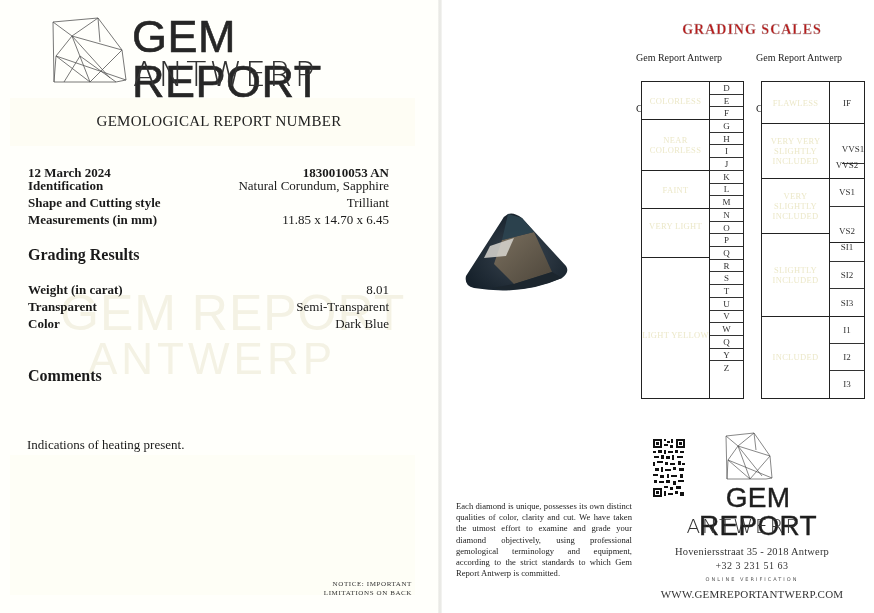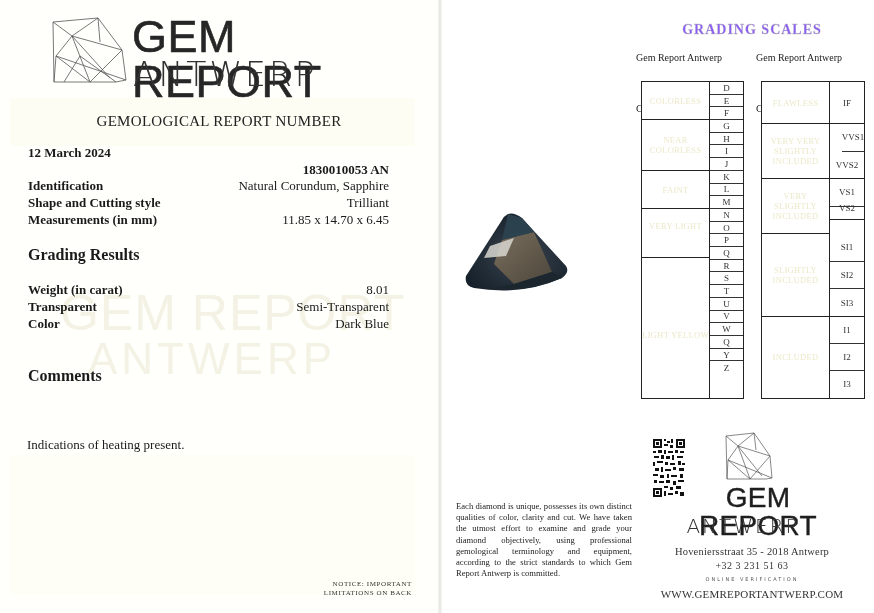--- a/index.html
+++ b/index.html
@@ -27,21 +27,21 @@
   .row { position: absolute; left: 28px; width: 361px; display: flex; justify-content: space-between; font-size: 13px; line-height: 17px; }
   .row .lbl { font-weight: bold; }
   .row .val { text-align: right; }
   .row .val.bold { font-weight: bold; }
 
   .section { position: absolute; left: 28px; font-size: 16px; font-weight: bold; color: #1a1a1a; }
   .comment { position: absolute; left: 27px; top: 437px; font-size: 13px; }
   .notice { position: absolute; left: 300px; top: 580px; width: 112px; text-align: right; font-size: 7px; letter-spacing: 0.6px; line-height: 9px; color: #333; }
 
   
-  .scales-title { position: absolute; left: 630px; top: 22px; width: 244px; text-align: center; font-size: 14px; letter-spacing: 1px; color: #8b5cf6; font-weight: bold; -webkit-text-stroke: 0.3px #bbb; }
+  .scales-title { position: absolute; left: 630px; top: 22px; width: 244px; text-align: center; font-size: 14px; letter-spacing: 1px; color: #b91c1c; font-weight: bold; -webkit-text-stroke: 0.3px #bbb; }
   .scale-head { position: absolute; top: 52px; text-align: left; font-size: 10px; line-height: 11px; color: #222; }
   .scale-head .s2 { font-size: 10.5px; letter-spacing: 0.3px; margin-top: 40px; }
 
   .tbl { position: absolute; border: 1.5px solid #222; background: #fff; }
   .tbl .grp { position: absolute; left: 0; border-bottom: 1.5px solid #222; display: flex; align-items: center; justify-content: center; text-align: center; font-size: 8.5px; line-height: 10px; color: #ece8c9; letter-spacing: 0.3px; }
   .tbl .grp:last-child { border-bottom: none; }
   .tbl .vcol { position: absolute; top: 0; bottom: 0; border-left: 1.5px solid #222; }
   .tbl .cell { position: absolute; left: 0; right: 0; border-bottom: 1px solid #333; font-size: 9px; color: #333; display: flex; align-items: center; justify-content: center; }
   .tbl .cell:last-child { border-bottom: none; }
 
@@ -84,21 +84,21 @@
         <path d="M6 40 L76 64"></path>
         <path d="M14 66 L30 40 L66 66"></path>
       </g>
     </svg>
     <div class="brand1">GEM REPORT</div>
     <div class="brand2">ANTWERP</div>
   </div>
 
   <div class="report-title">GEMOLOGICAL REPORT NUMBER</div>
 
-  <div class="row" style="top:144px;flex-direction:column;">
+  <div class="row" style="top:164px;">
     <span class="lbl">12 March 2024</span>
     <span class="val bold">1830010053 AN</span>
   </div>
   <div class="row" style="top:177px;">
     <span class="lbl">Identification</span>
     <span class="val">Natural Corundum, Sapphire</span>
   </div>
   <div class="row" style="top:194px;">
     <span class="lbl">Shape and Cutting style</span>
     <span class="val">Trilliant</span>
@@ -181,24 +181,24 @@
 </div>
 
 <div class="tbl" style="left:761px;top:81px;width:104px;height:318px;">
   <div class="grp" style="top:0;height:42px;width:67px;">FLAWLESS</div>
   <div class="grp" style="top:42px;height:55px;width:67px;">VERY VERY SLIGHTLY INCLUDED</div>
   <div class="grp" style="top:97px;height:55px;width:67px;">VERY SLIGHTLY INCLUDED</div>
   <div class="grp" style="top:152px;height:83px;width:67px;">SLIGHTLY INCLUDED</div>
   <div class="grp" style="top:235px;height:80px;width:67px;border-bottom:none;">INCLUDED</div>
   <div class="vcol" style="left:67px;right:0;">
     <div class="cell" style="top:0;height:42px;border-bottom:1.5px solid #222;">IF</div>
-    <div class="cell" style="top:42px;height:27.5px;margin-left:12px;">VVS1</div>
+    <div class="cell" style="top:54px;height:27.5px;margin-left:12px;">VVS1</div>
     <div class="cell" style="top:69.5px;height:27.5px;border-bottom:1.5px solid #222;">VVS2</div>
     <div class="cell" style="top:97px;height:27.5px;">VS1</div>
-    <div class="cell" style="top:114px;height:24px;border-bottom:1.5px solid #222;text-align:center;">VS2</div>
+    <div class="cell" style="top:137px;height:24px;border-bottom:1.5px solid #222;text-align:center;">VS2</div>
     <div class="cell" style="top:152px;height:27.7px;">SI1</div>
     <div class="cell" style="top:179.7px;height:27.7px;">SI2</div>
     <div class="cell" style="top:207.4px;height:27.6px;border-bottom:1.5px solid #222;">SI3</div>
     <div class="cell" style="top:235px;height:27px;">I1</div>
     <div class="cell" style="top:262px;height:27px;">I2</div>
     <div class="cell" style="top:289px;height:26px;">I3</div>
   </div>
 </div>
 
 <svg class="gem" width="108" height="82" viewBox="0 0 108 82">

